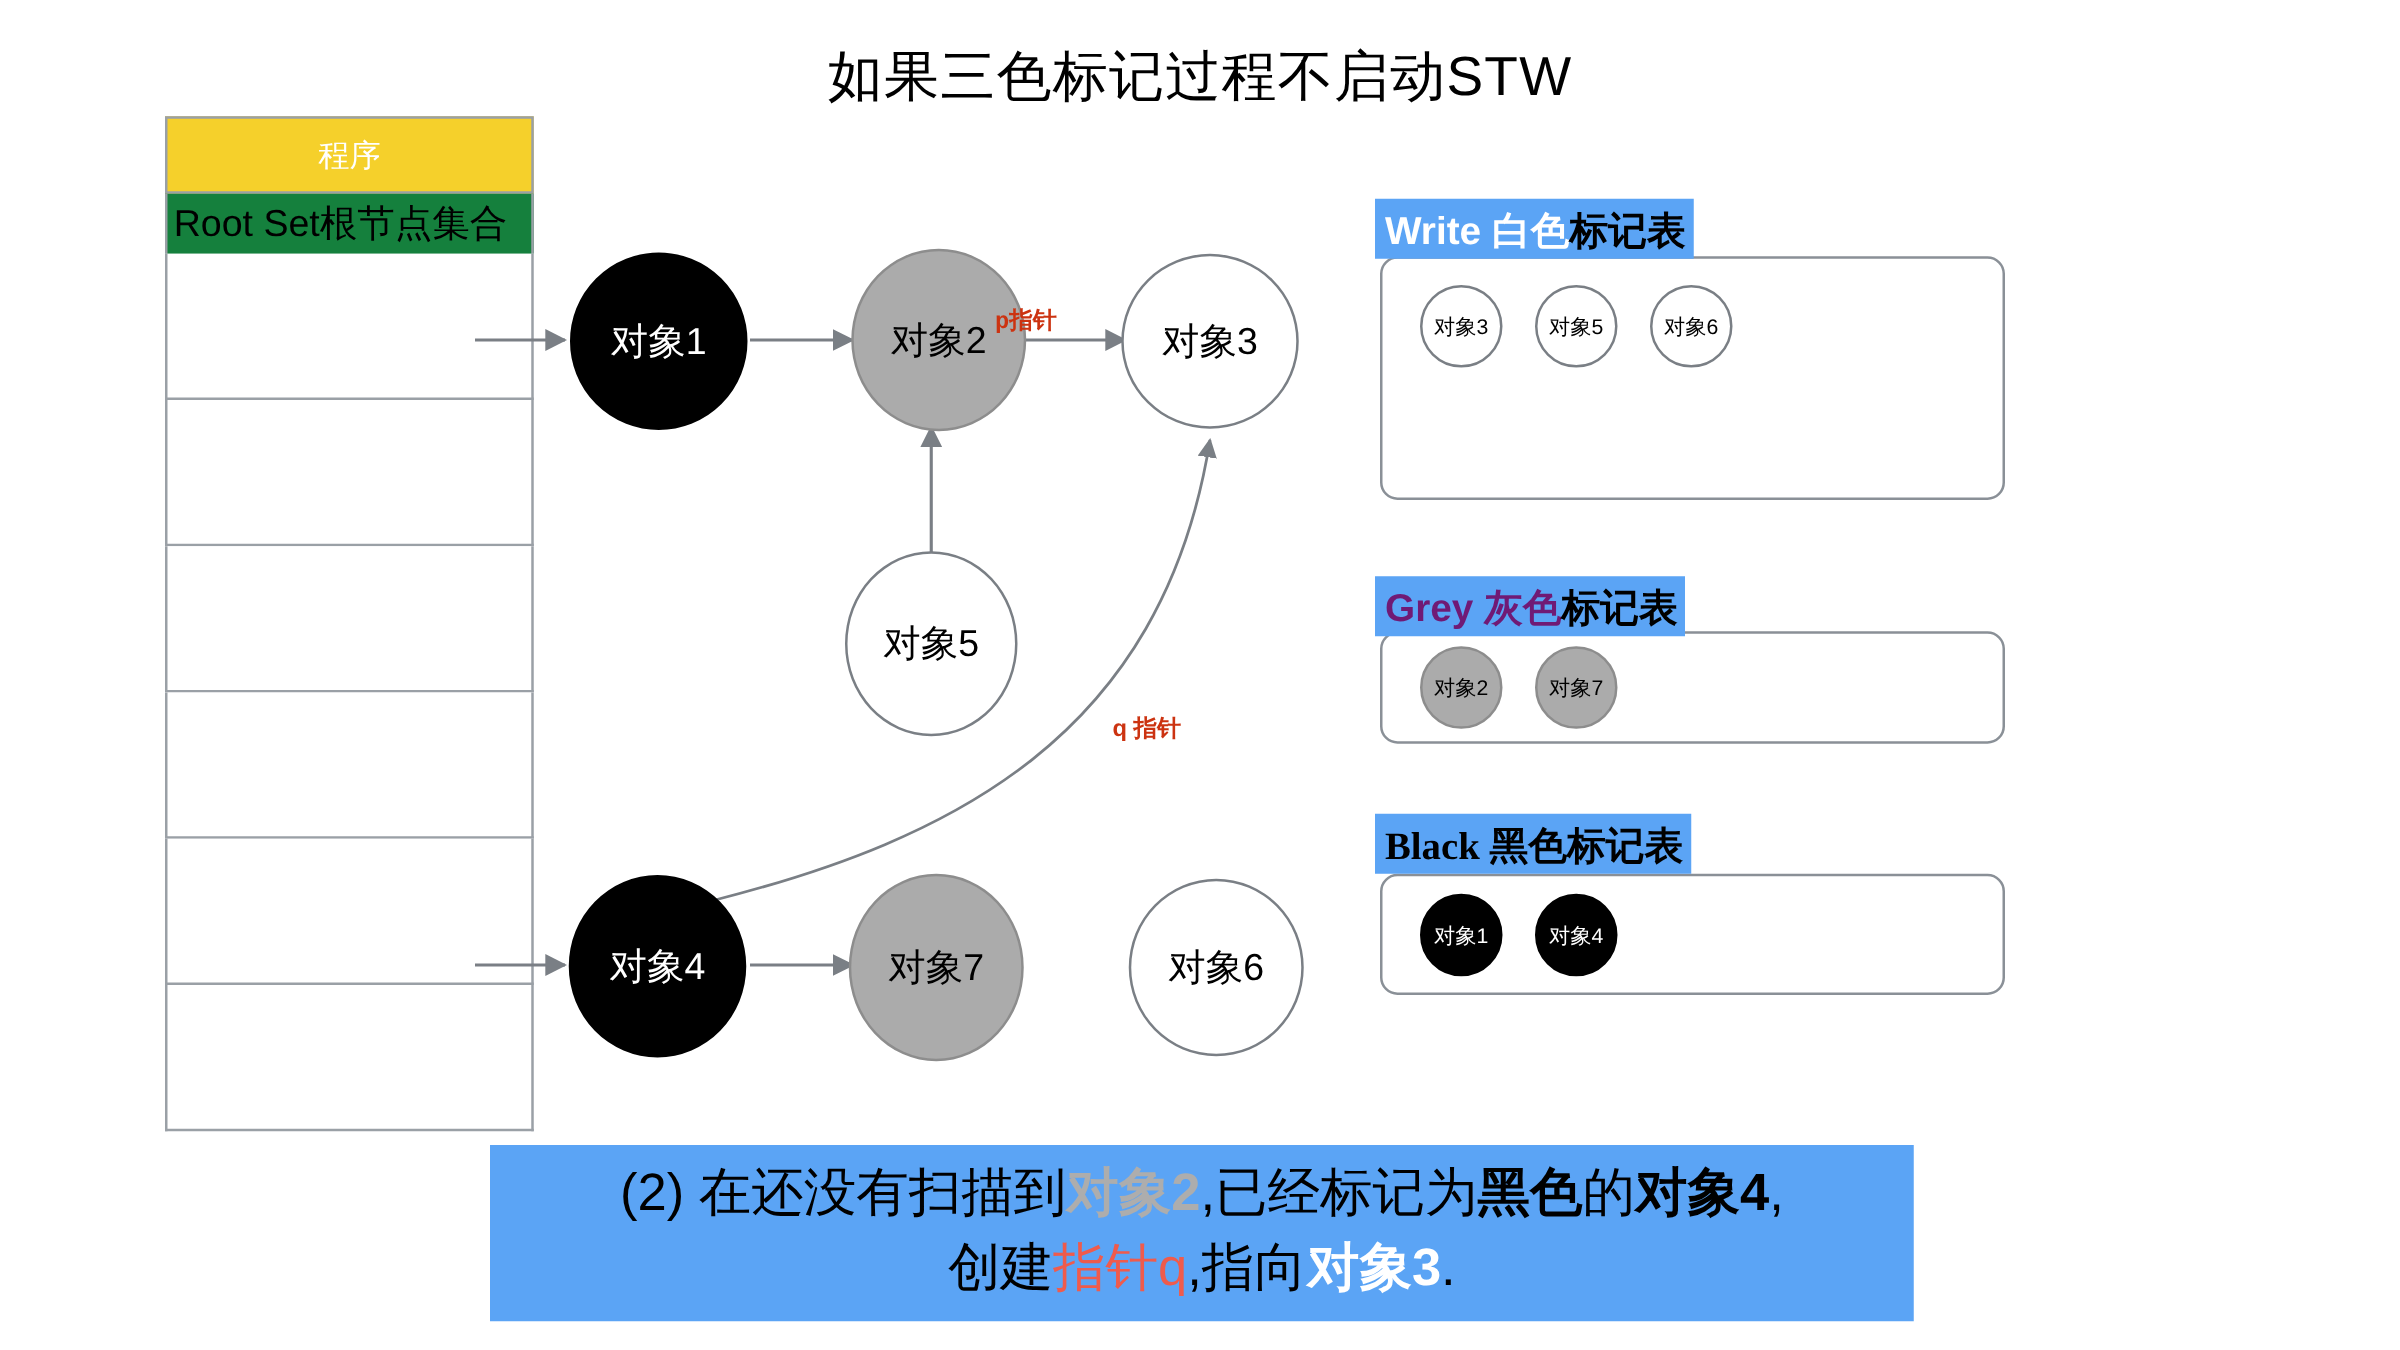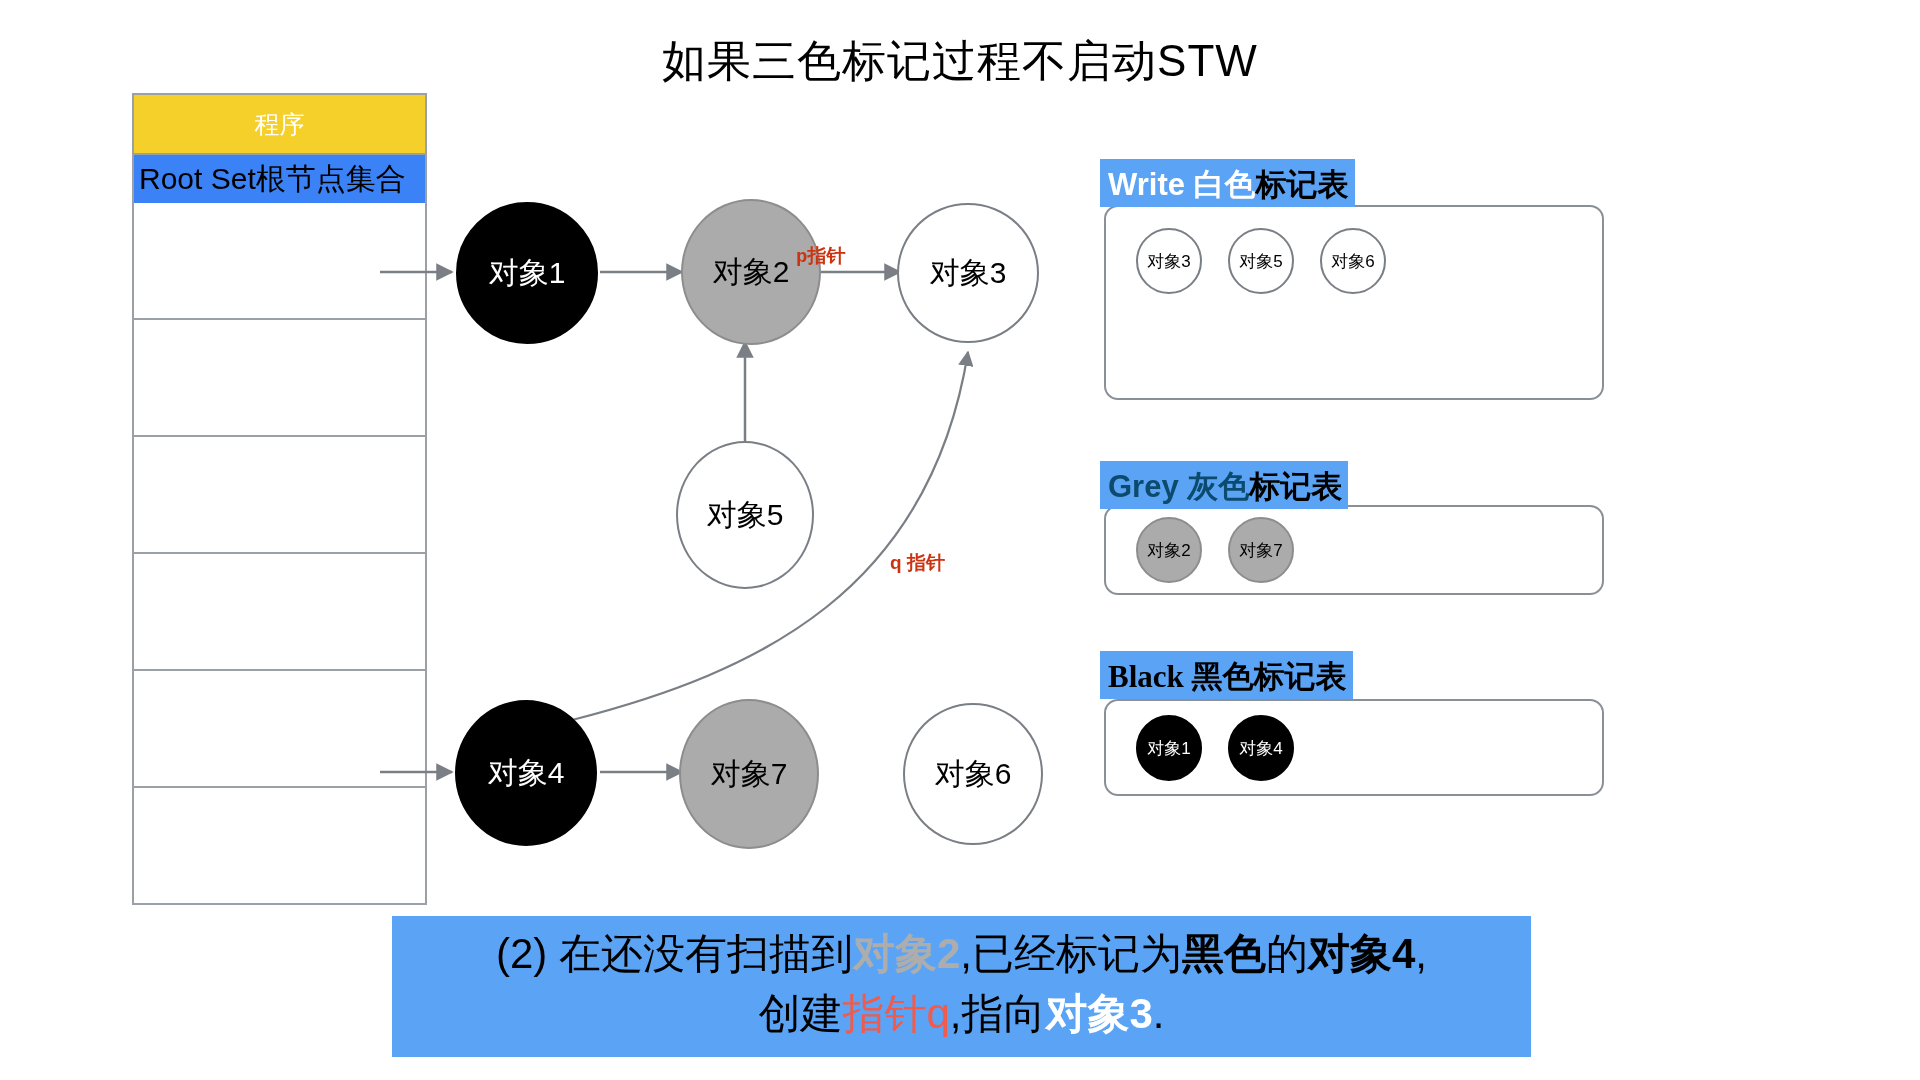--- a/index.html
+++ b/index.html
@@ -40,21 +40,21 @@
     box-sizing: border-box;
     display: flex;
     align-items: center;
     justify-content: center;
     color: #ffffff;
     font-size: 25px;
     font-weight: 400;
   }
   .prog-rootset {
     height: 48px;
-    background: #3b82f6;
+    background: #15803d;
     border-left: 2px solid #9aa0a6;
     border-right: 2px solid #9aa0a6;
     box-sizing: border-box;
     display: flex;
     align-items: center;
     padding-left: 5px;
     color: #000000;
     font-size: 30px;
     white-space: nowrap;
     overflow: visible;
@@ -101,21 +101,21 @@
     position: absolute;
     background: #5BA4F5;
     font-size: 31px;
     font-weight: 700;
     white-space: nowrap;
     padding: 8px 6px 4px 8px;
     line-height: 1.15;
     z-index: 4;
   }
   .mark-title .kw-white { color: #ffffff; }
-  .mark-title .kw-grey  { color: #0c4a6e; }
+  .mark-title .kw-grey  { color: #701a75; }
   .mark-title .kw-black { color: #000000; font-family: Liberation Serif, serif; }
   .mark-title .suffix   { color: #000000; font-weight: 700; }
   .chip {
     position: absolute;
     width: 66px; height: 66px;
     border-radius: 50%;
     display: flex;
     align-items: center;
     justify-content: center;
     font-size: 17px;
@@ -202,21 +202,21 @@
     <span>对象4</span>
   </div>
   <div class="node grey" style="left:679px; top:699px; width:140px; height:150px;">
     <span>对象7</span>
   </div>
   <div class="node white" style="left:903px; top:703px; width:140px; height:142px;">
     <span>对象6</span>
   </div>
 
   <div class="ptr-label" style="left:796px; top:243px;font-family:Liberation Mono, monospace;">p指针</div>
-  <div class="ptr-label" style="left:890px; top:550px;">q 指针</div>
+  <div class="ptr-label" style="left:890px; top:570px;">q 指针</div>
 
   <div class="mark-title" style="left:1100px; top:159px;">
     <span class="kw-white">Write</span><span class="kw-white">&nbsp;</span><span class="kw-white">白色</span><span class="suffix">标记表</span>
   </div>
   <div class="mark-box" style="left:1104px; top:205px; width:500px; height:195px;"></div>
   <div class="chip white" style="left:1136px; top:228px;">
     <span>对象3</span>
   </div>
   <div class="chip white" style="left:1228px; top:228px;">
     <span>对象5</span>

